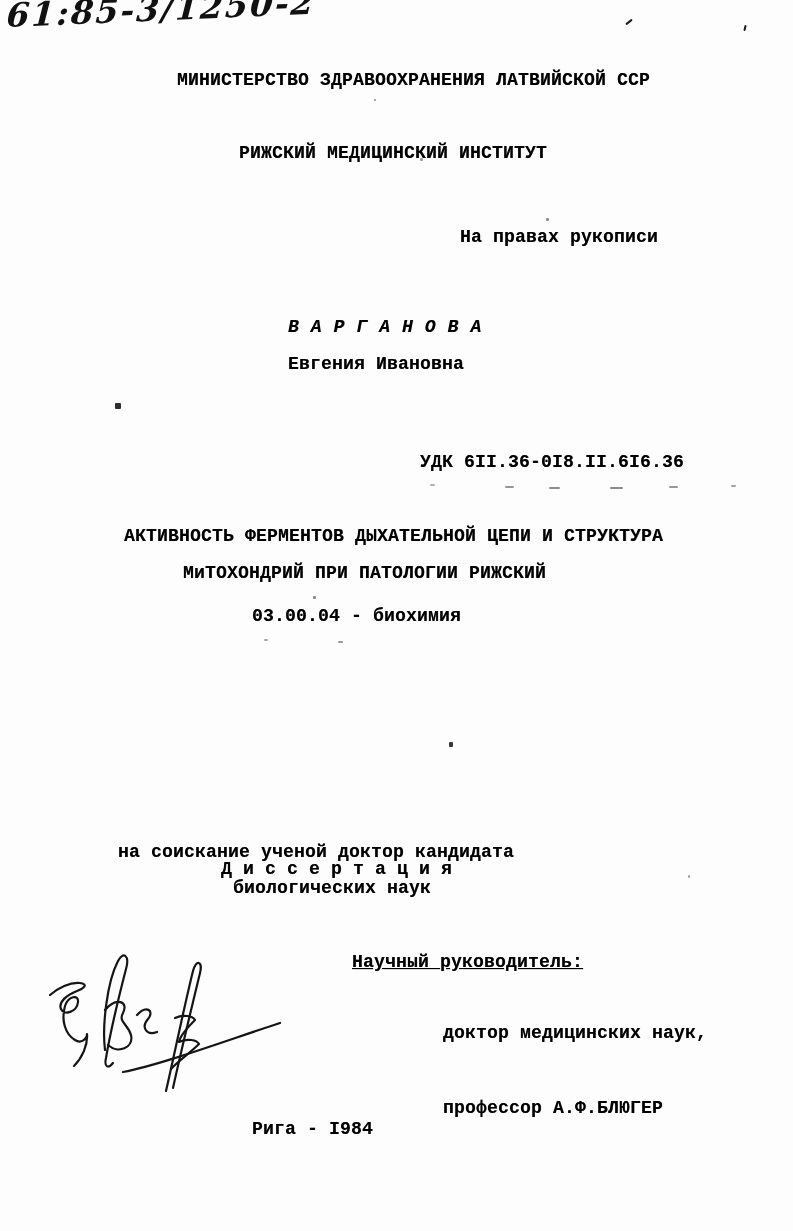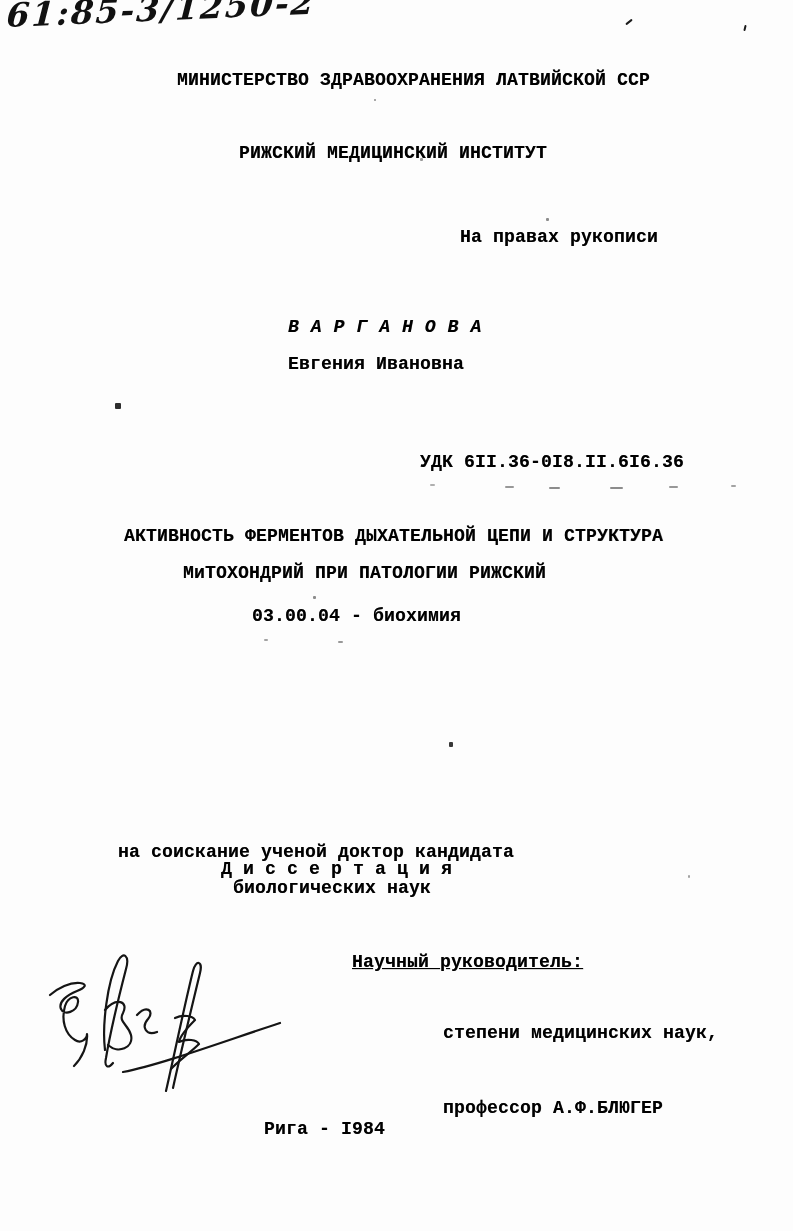--- a/index.html
+++ b/index.html
@@ -53,24 +53,24 @@
 
   <div class="tline" style="left:124px;top:525px;">АКТИВНОСТЬ ФЕРМЕНТОВ ДЫХАТЕЛЬНОЙ ЦЕПИ И СТРУКТУРА</div>
   <div class="tline" style="left:183px;top:562px;">МиТОХОНДРИЙ ПРИ ПАТОЛОГИИ РИЖСКИЙ</div>
   <div class="tline" style="left:252px;top:605px;">03.00.04 - биохимия</div>
 
   <div class="tline" style="left:221px;top:834px;margin-top:24px;">Д и с с е р т а ц и я</div>
   <div class="tline" style="left:118px;top:841px;">на соискание ученой доктор кандидата</div>
   <div class="tline" style="left:233px;top:877px;">биологических наук</div>
 
   <div class="tline" style="left:352px;top:951px;text-decoration:underline;">Научный руководитель:</div>
-  <div class="tline" style="left:443px;top:1022px;">степени медицинских наук,</div>
+  <div class="tline" style="left:443px;top:1022px;">доктор медицинских наук,</div>
   <div class="tline" style="left:443px;top:1057px;margin-top:40px;">профессор А.Ф.БЛЮГЕР</div>
 
-  <div class="tline" style="left:264px;top:1118px;">Рига - I984</div>
+  <div class="tline" style="left:252px;top:1118px;">Рига - I984</div>
 
   <svg class="signature-svg" width="265" height="155" viewBox="0 0 265 155">
     <path d="M 25 57 C 33 50 45 44 55 45 C 63 46 60 50 52 53 C 42 57 33 64 36 71 C 39 78 52 74 53 64 C 54 56 43 58 40 68 C 36 82 40 96 50 102 C 56 106 62 101 62 96 C 63 107 57 120 49 128"></path>
     <path d="M 80 112 C 77 88 82 44 93 23 C 98 13 105 17 101 31 C 93 62 85 96 81 120 C 79 129 83 131 88 125"></path>
     <path d="M 80 72 C 91 59 104 63 98 75 C 93 84 103 86 106 97 C 109 110 93 116 83 107"></path>
     <path d="M 112 77 C 121 67 130 72 123 81 C 116 89 121 98 132 94"></path>
     <path d="M 141 153 C 149 118 160 65 168 33 C 171 21 178 23 175 35 C 167 68 155 118 148 150"></path>
     <path d="M 150 80 C 158 76 168 78 170 82 C 163 89 155 98 154 104 C 162 100 172 102 174 106 C 166 114 152 124 146 131"></path>
     <path d="M 98 134 C 135 127 200 103 255 85"></path>
   </svg>

